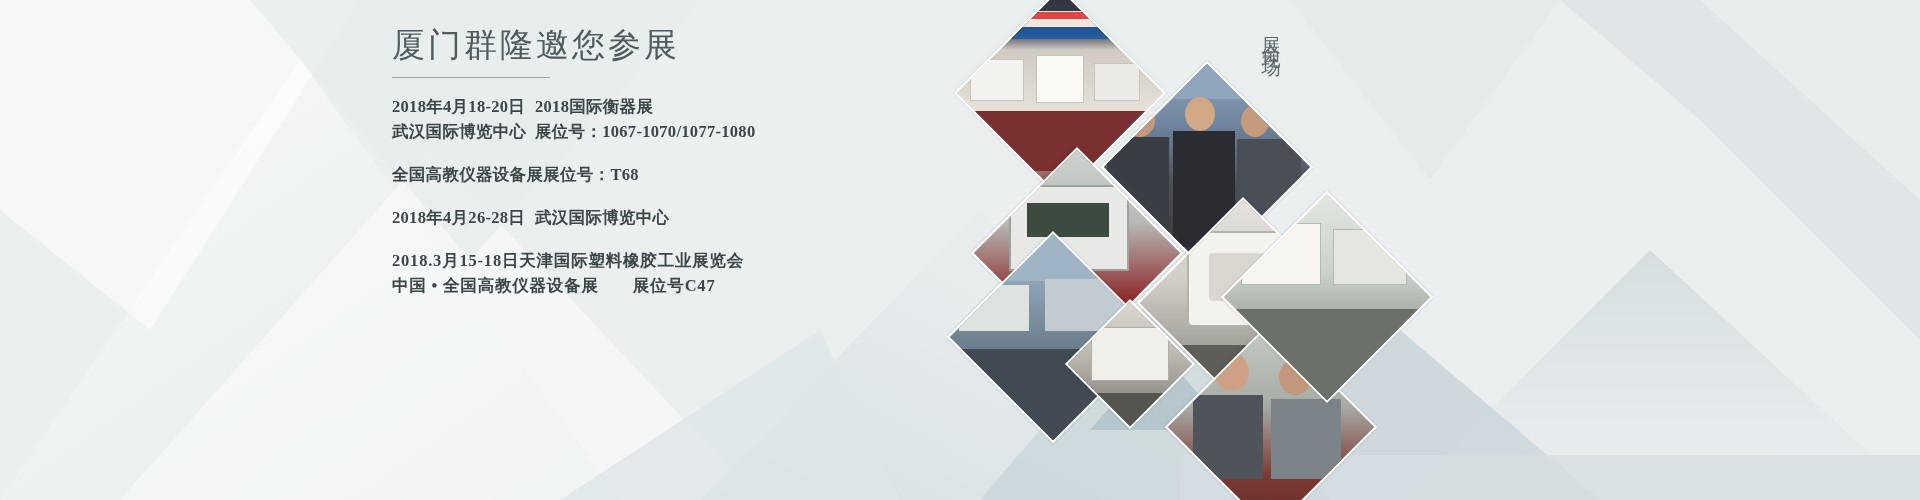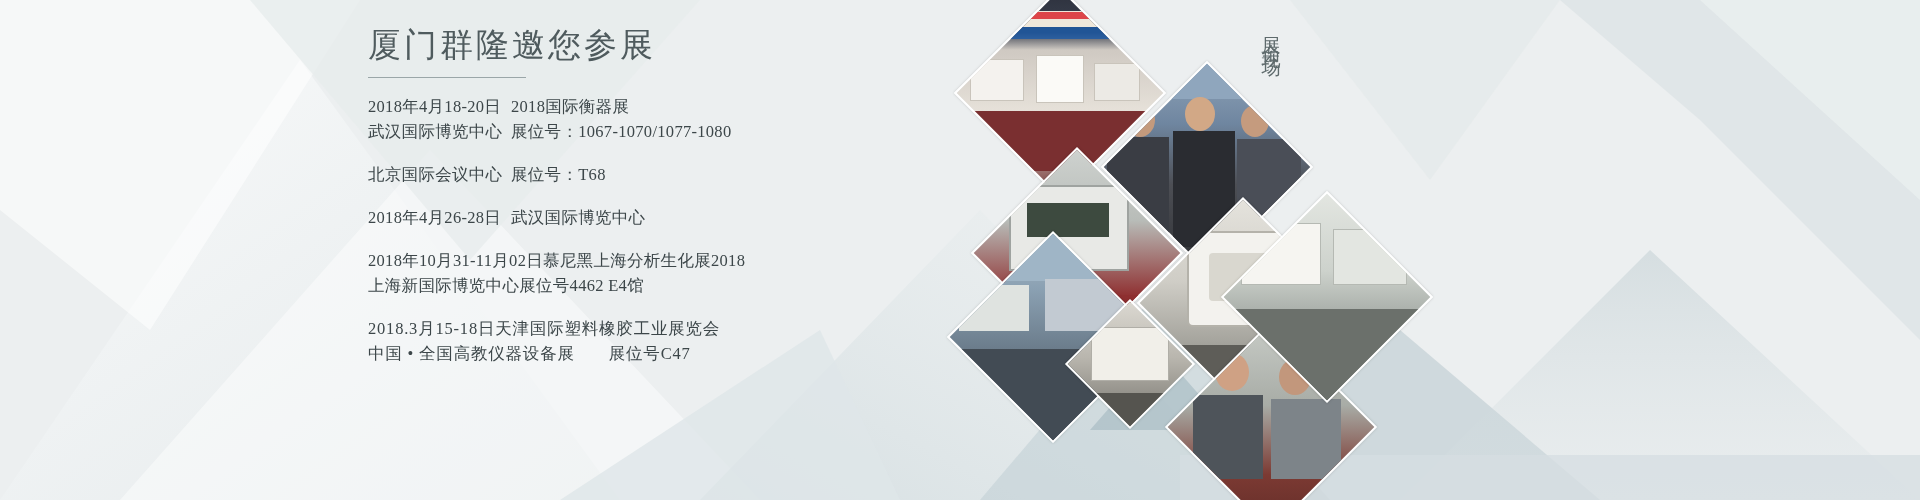--- a/index.html
+++ b/index.html
@@ -17,21 +17,21 @@
     width:1920px; height:500px;
     background:
       linear-gradient(105deg,#eef1f0 0%,#e9edec 28%,#eceeed 52%,#e4e9ea 72%,#dfe5e7 100%);
     overflow:hidden;
   }
   .bg-svg { position:absolute; inset:0; width:1920px; height:500px; }
 
   
   #text-panel {
     position:absolute;
-    left:368px; top:26px;
+    left:392px; top:26px;
     width:640px; height:460px;
     z-index:6;
   }
   #page-title {
     font-size:33px;
     letter-spacing:3px;
     color:#4f5b5e;
     font-weight:400;
     line-height:1.2;
     font-family:"Liberation Serif","DejaVu Serif",serif;
@@ -43,21 +43,21 @@
     margin-bottom:16px;
   }
   .event {
     margin-bottom:18px;
     color:#3c4649;
     font-size:16.5px;
     line-height:25px;
     letter-spacing:0.3px;
     white-space:nowrap;
   }
-  .event .line { display:block; }
+  .event .line { display:block;font-weight:bold; }
   .event .col-a { display:inline-block; min-width:143px; }
   .event .col-b { display:inline-block; }
   .event-last .line { letter-spacing:0.8px; }
   .event-last .col-a { min-width:0; }
 
   
   #collage {
     position:absolute;
     left:1020px; top:0;
     width:420px; height:500px;
@@ -146,39 +146,31 @@
       <span class="line">
         <span class="col-a">2018年4月18-20日</span><span class="col-b">2018国际衡器展</span>
       </span>
       <span class="line">
         <span class="col-a">武汉国际博览中心</span><span class="col-b">展位号：1067-1070/1077-1080</span>
       </span>
     </div>
 
     <div class="event">
       <span class="line">
-        <span class="col-a">北京国际会议中心</span><span class="col-b">展位号：T68</span>
+        <span class="col-a">全国高教仪器设备展</span><span class="col-b">展位号：T68</span>
       </span>
     </div>
 
     <div class="event">
       <span class="line">
         <span class="col-a">2018年4月26-28日</span><span class="col-b">武汉国际博览中心</span>
       </span>
     </div>
 
 
-    <div class="event">
-      <span class="line">
-        <span class="col-a">2018年10月31-11月02日</span><span class="col-b">慕尼黑上海分析生化展2018</span>
-      </span>
-      <span class="line">
-        <span class="col-a">上海新国际博览中心</span><span class="col-b">展位号4462 E4馆</span>
-      </span>
-    </div>
 
     <div class="event event-last">
       <span class="line">
         <span class="col-a">2018.3月15-18日天津国际塑料橡胶工业展览会</span>
       </span>
       <span class="line">
         <span class="col-a">中国 • 全国高教仪器设备展</span><span class="col-b" style="padding-left:34px">展位号C47</span>
       </span>
     </div>
 

